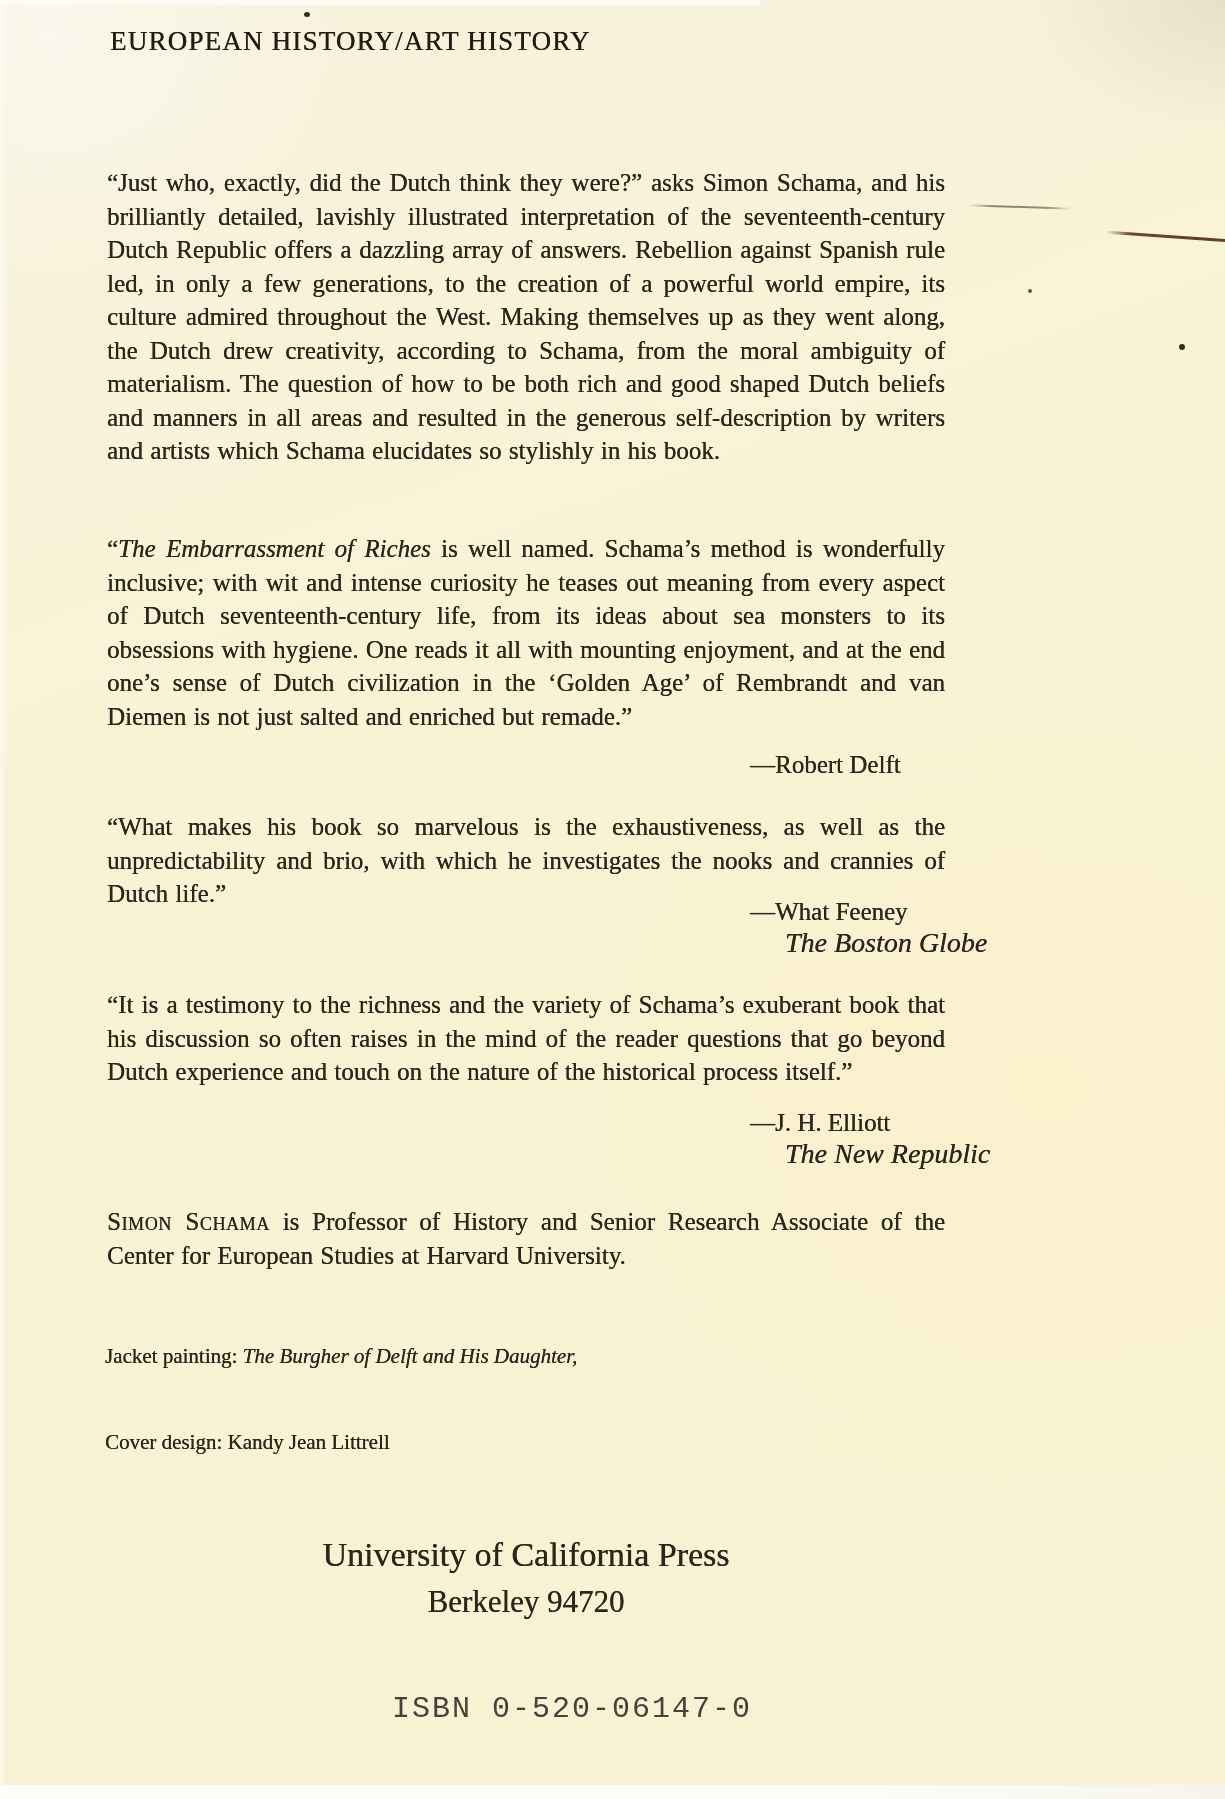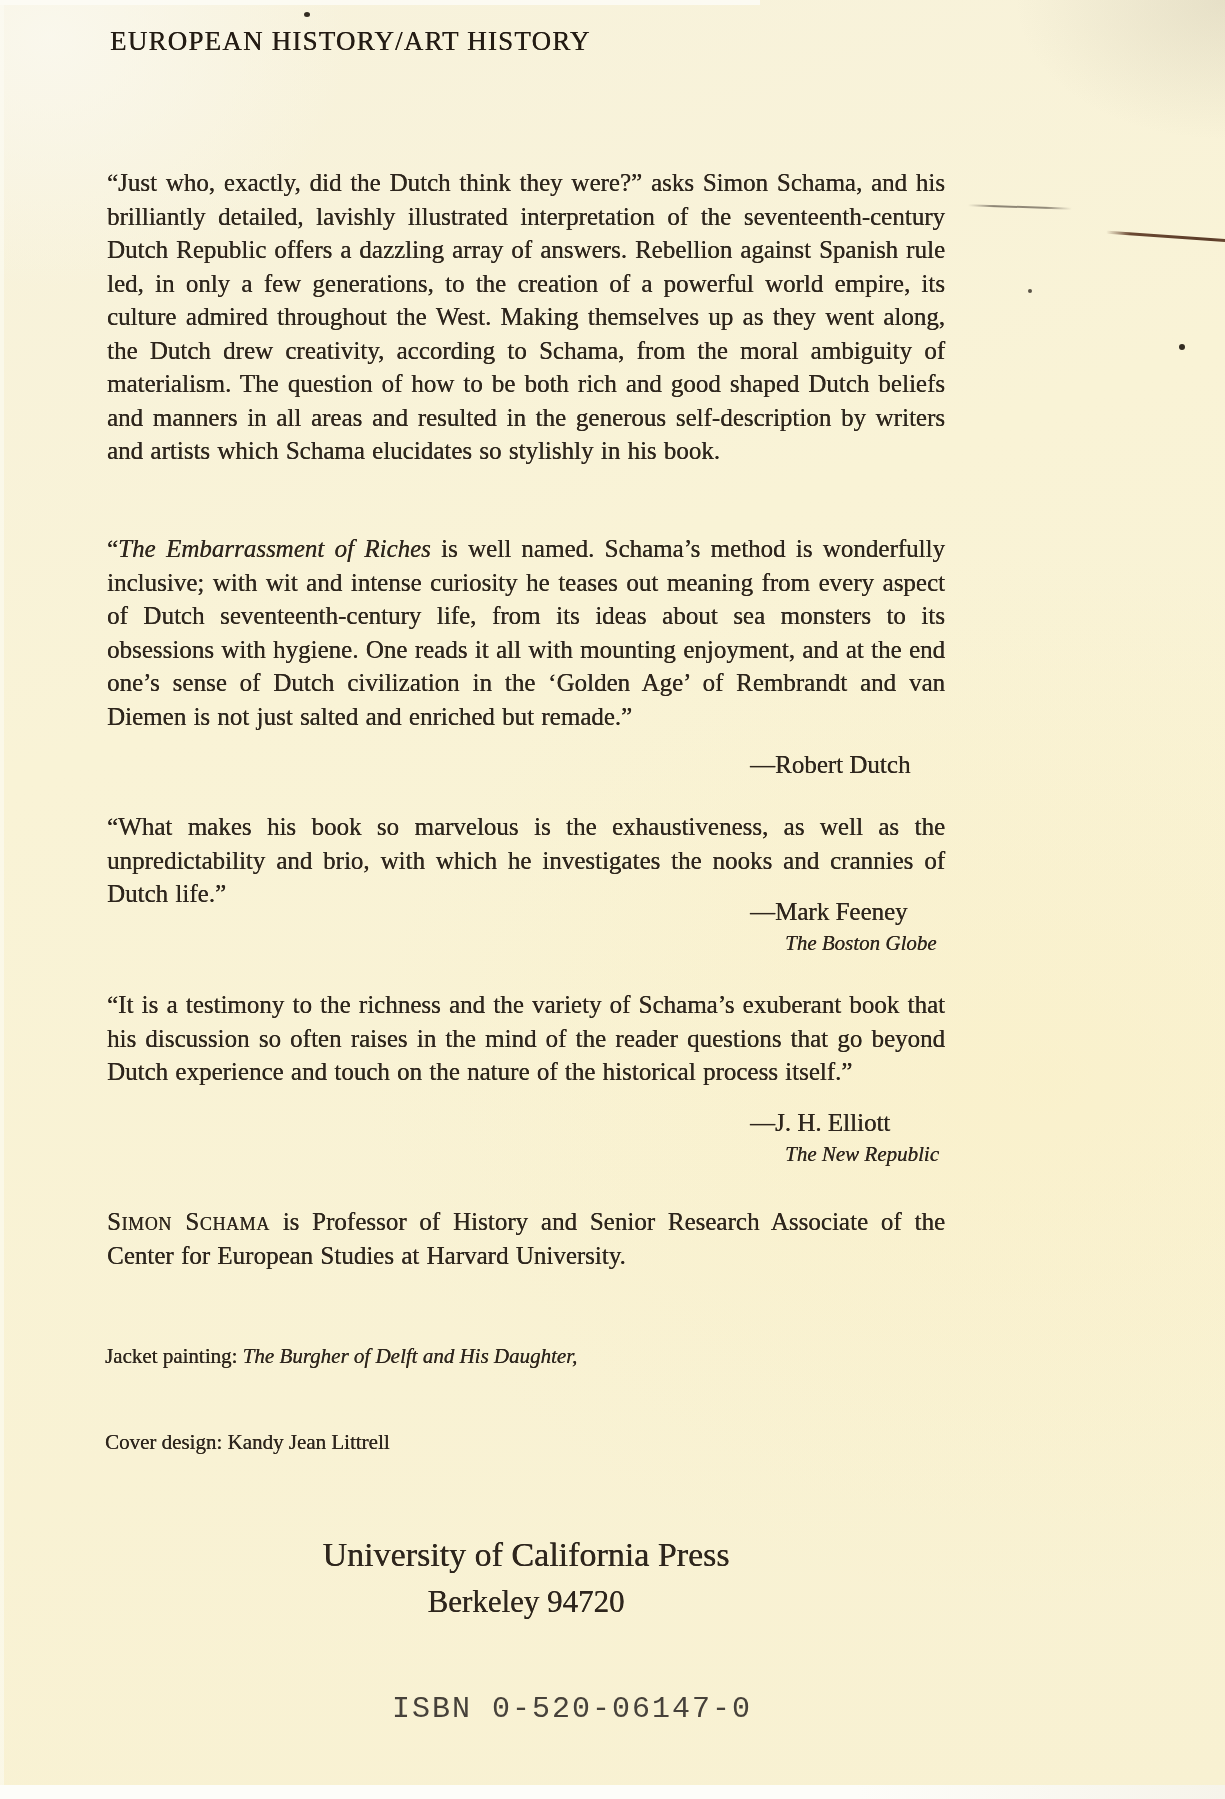--- a/index.html
+++ b/index.html
@@ -36,21 +36,21 @@
   }
   .attribution {
     left: 750px;
     font-size: 25px;
     line-height: 30px;
     text-shadow: 0.25px 0 0 currentColor;
     white-space: nowrap;
   }
   .attribution-source {
     left: 785px;
-    font-size: 21px;
+    font-size: 28px;
     line-height: 30px;
     font-style: italic;
     text-shadow: 0.25px 0 0 currentColor;
     white-space: nowrap;
   }
   .seg-i { font-style: italic; }
   .seg-sc { font-variant: small-caps; letter-spacing: 0.6px; }
   .credits {
     left: 105px;
     width: 700px;
@@ -104,24 +104,24 @@
 </head>
 <body>
 
 <div class="page">
 
   <div class="abs category-header">EUROPEAN HISTORY/ART HISTORY</div>
 
   <div class="abs body-par" style="top:166px;">“Just who, exactly, did the Dutch think they were?” asks Simon Schama, and his brilliantly detailed, lavishly illustrated interpretation of the seventeenth-century Dutch Republic offers a dazzling array of answers. Rebellion against Spanish rule led, in only a few generations, to the creation of a powerful world empire, its culture admired throughout the West. Making themselves up as they went along, the Dutch drew creativity, according to Schama, from the moral ambiguity of materialism. The question of how to be both rich and good shaped Dutch beliefs and manners in all areas and resulted in the generous self-description by writers and artists which Schama elucidates so stylishly in his book.</div>
 
   <div class="abs body-par" style="top:532px;"><span>“</span><span class="seg-i">The Embarrassment of Riches</span><span> is well named. Schama’s method is wonderfully inclusive; with wit and intense curiosity he teases out meaning from every aspect of Dutch seventeenth-century life, from its ideas about sea monsters to its obsessions with hygiene. One reads it all with mounting enjoyment, and at the end one’s sense of Dutch civilization in the ‘Golden Age’ of Rembrandt and van Diemen is not just salted and enriched but remade.”</span></div>
-  <div class="abs attribution" style="top:750px;">—Robert Dutch</div>
+  <div class="abs attribution" style="top:750px;">—Robert Delft</div>
 
   <div class="abs body-par" style="top:810px;"><span>“What makes his book so marvelous is the exhaustiveness, as well as the unpredictability and brio, with which he investigates the nooks and crannies of Dutch life.”</span></div>
-  <div class="abs attribution" style="top:897px;">—Mark Feeney</div>
+  <div class="abs attribution" style="top:897px;">—What Feeney</div>
   <div class="abs attribution-source" style="top:928px;">The Boston Globe</div>
 
   <div class="abs body-par" style="top:988px;"><span>“It is a testimony to the richness and the variety of Schama’s exuberant book that his discussion so often raises in the mind of the reader questions that go beyond Dutch experience and touch on the nature of the historical process itself.”</span></div>
   <div class="abs attribution" style="top:1108px;">—J. H. Elliott</div>
   <div class="abs attribution-source" style="top:1139px;">The New Republic</div>
 
   <div class="abs body-par" style="top:1205px; line-height:34px;"><span class="seg-sc">Simon Schama</span><span> is Professor of History and Senior Research Associate of the Center for European Studies at Harvard University.</span></div>
 
   <div class="abs credits" style="top:1340px;">
     <div><span>Jacket painting: </span><span class="seg-i">The Burgher of Delft and His Daughter,</span></div>

